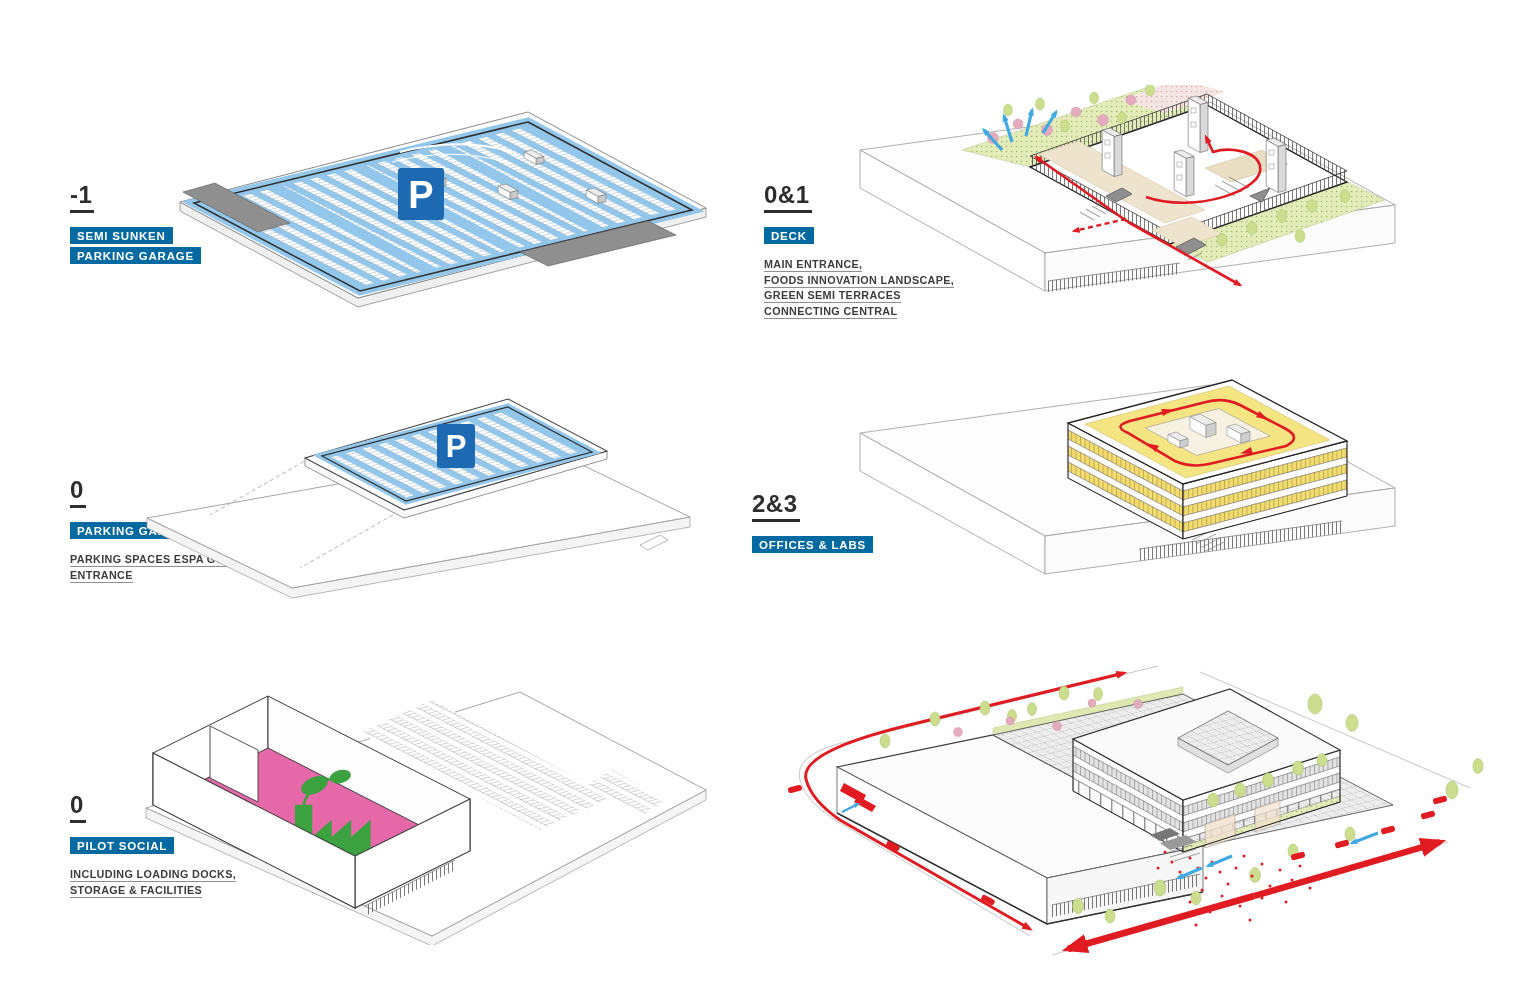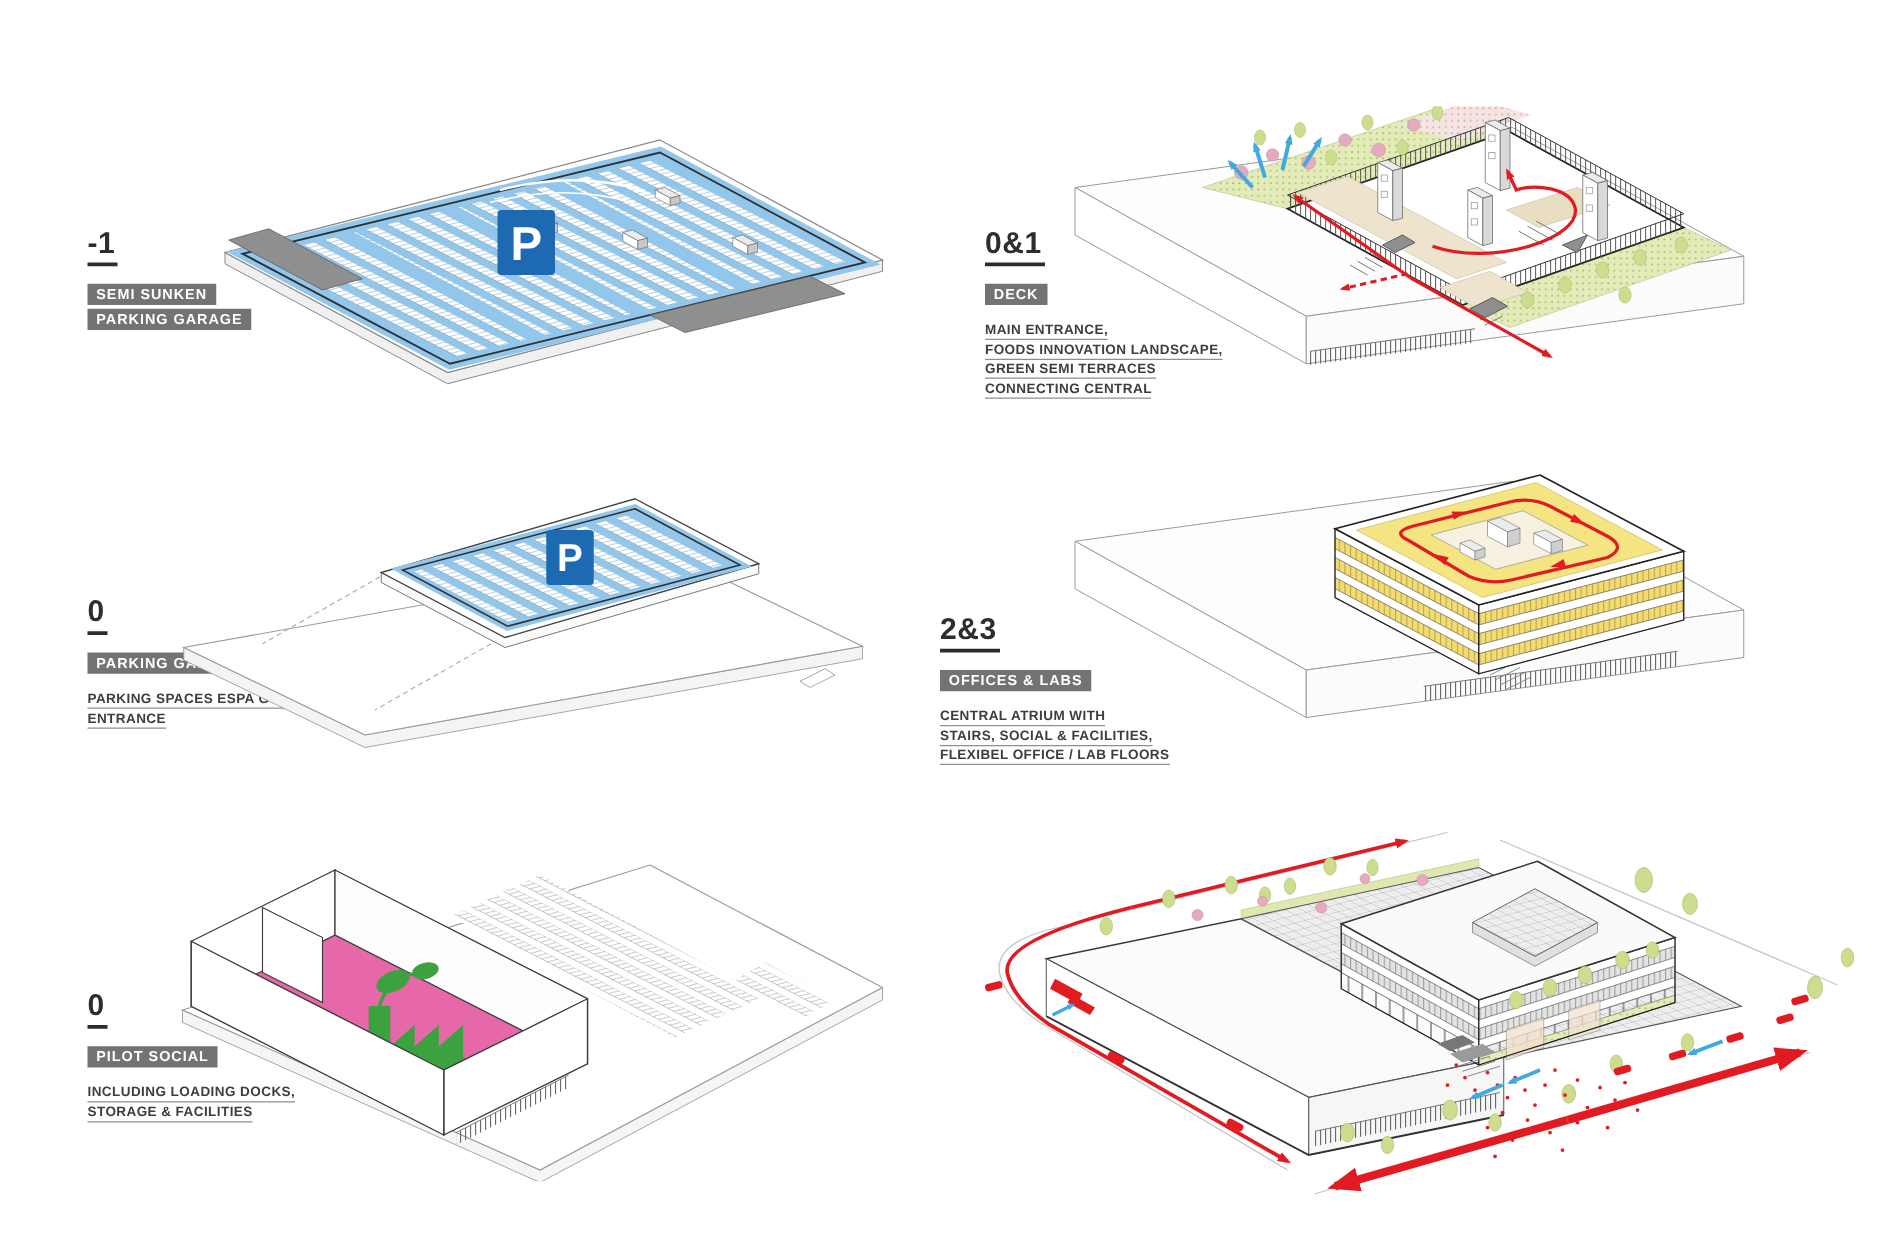--- a/index.html
+++ b/index.html
@@ -2,29 +2,29 @@
 <html><head>
 <meta charset="utf-8">
 <style>
   html,body{margin:0;padding:0;background:#ffffff;}
   .canvas{position:relative;width:1520px;height:996px;background:#ffffff;overflow:hidden;
           font-family:"Liberation Sans",sans-serif;}
   .panel-text{position:absolute;}
   .lvl{display:inline-block;font-size:24px;font-weight:800;color:#2d2d2d;line-height:26px;
        border-bottom:3px solid #2d2d2d;padding:0 2px 2px 0;letter-spacing:0.5px;}
   .badges{margin-top:14px;}
-  .badge{display:table;background:#737373;color:#ffffff;font-size:11.5px;font-weight:700;
+  .badge{display:table;background:#0369a1;color:#ffffff;font-size:11.5px;font-weight:700;
          letter-spacing:0.8px;padding:3px 7px 2px;margin-bottom:3px;white-space:nowrap;}
   .desc{margin-top:13px;font-size:10.8px;font-weight:700;color:#3d3d3d;letter-spacing:0.35px;
         line-height:15.5px;}
   .desc div{white-space:nowrap;}
   .desc span{border-bottom:1.2px solid #8f8f8f;padding-bottom:1px;text-align:center;}
   .scene{position:absolute;}
   .pt1{left:70px;top:182px}
-  .pt2{left:788px;top:182px}
+  .pt2{left:764px;top:182px}
   .pt3{left:70px;top:477px}
   .pt4{left:752px;top:491px}
   .pt5{left:70px;top:792px}
   .sv1{left:130px;top:105px}
   .sv2{left:830px;top:85px}
   .sv3{left:140px;top:390px}
   .sv4{left:830px;top:370px}
   .sv5{left:140px;top:670px}
   .sv6{left:770px;top:660px}
 </style>
@@ -62,25 +62,20 @@
     <div class="desc">
       <div><span>PARKING SPACES ESPA GOLD</span></div>
       <div><span>ENTRANCE</span></div>
     </div>
   </div>
 
   <div class="panel-text pt4">
     <div class="lvl">2&amp;3</div>
     <div class="badges">
       <div class="badge">OFFICES &amp; LABS</div>
-    </div>
-    <div class="desc">
-      <div><span>CENTRAL ATRIUM WITH</span></div>
-      <div><span>STAIRS, SOCIAL &amp; FACILITIES,</span></div>
-      <div><span>FLEXIBEL OFFICE / LAB FLOORS</span></div>
     </div>
   </div>
 
   <div class="panel-text pt5">
     <div class="lvl">0</div>
     <div class="badges">
       <div class="badge">PILOT SOCIAL</div>
     </div>
     <div class="desc">
       <div><span>INCLUDING LOADING DOCKS,</span></div>

